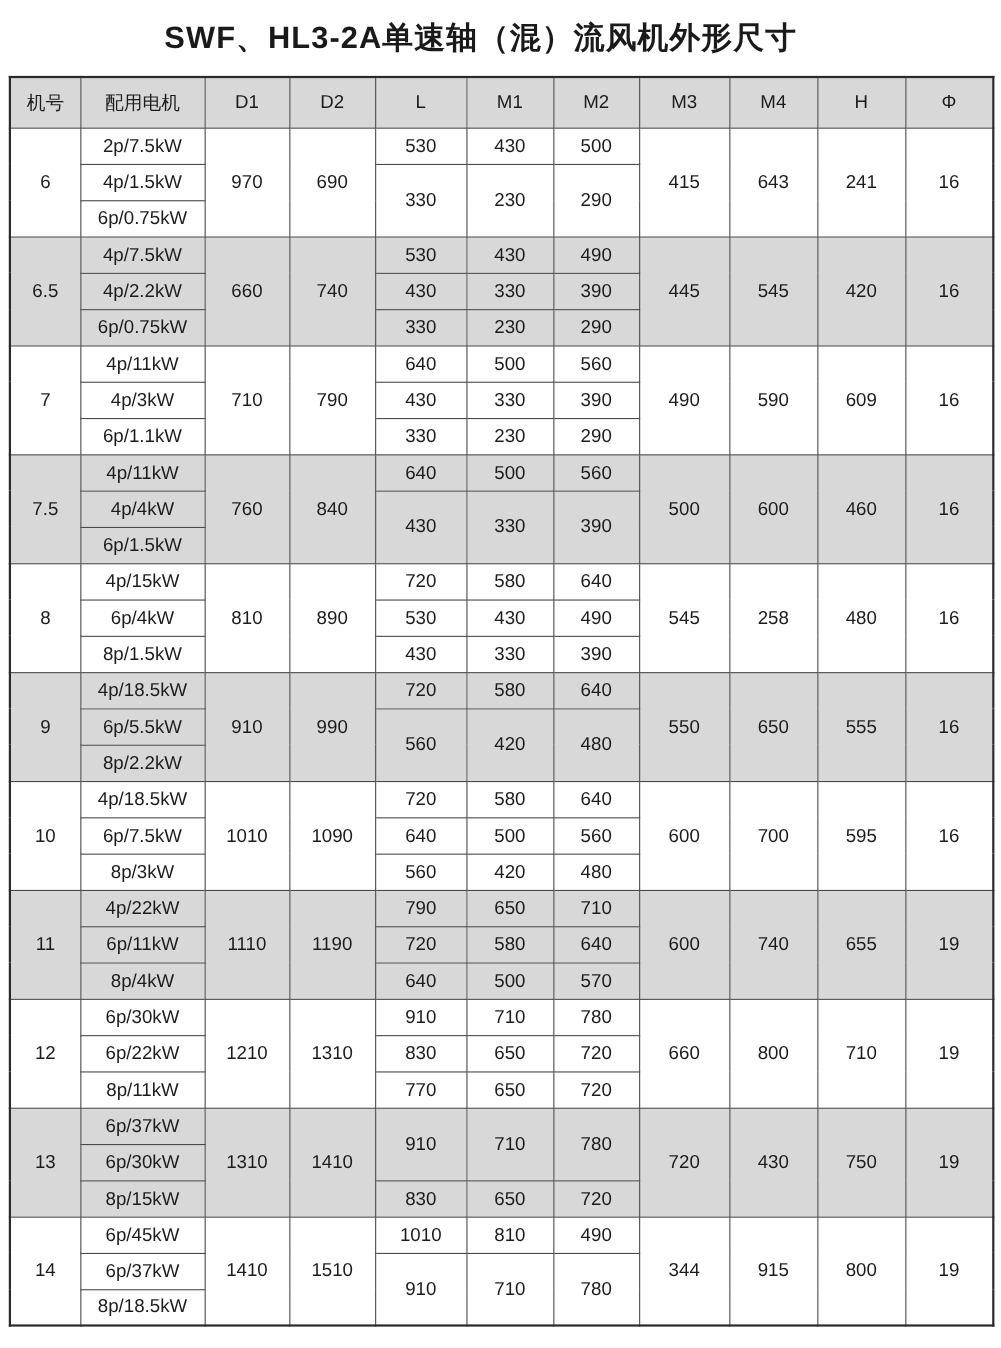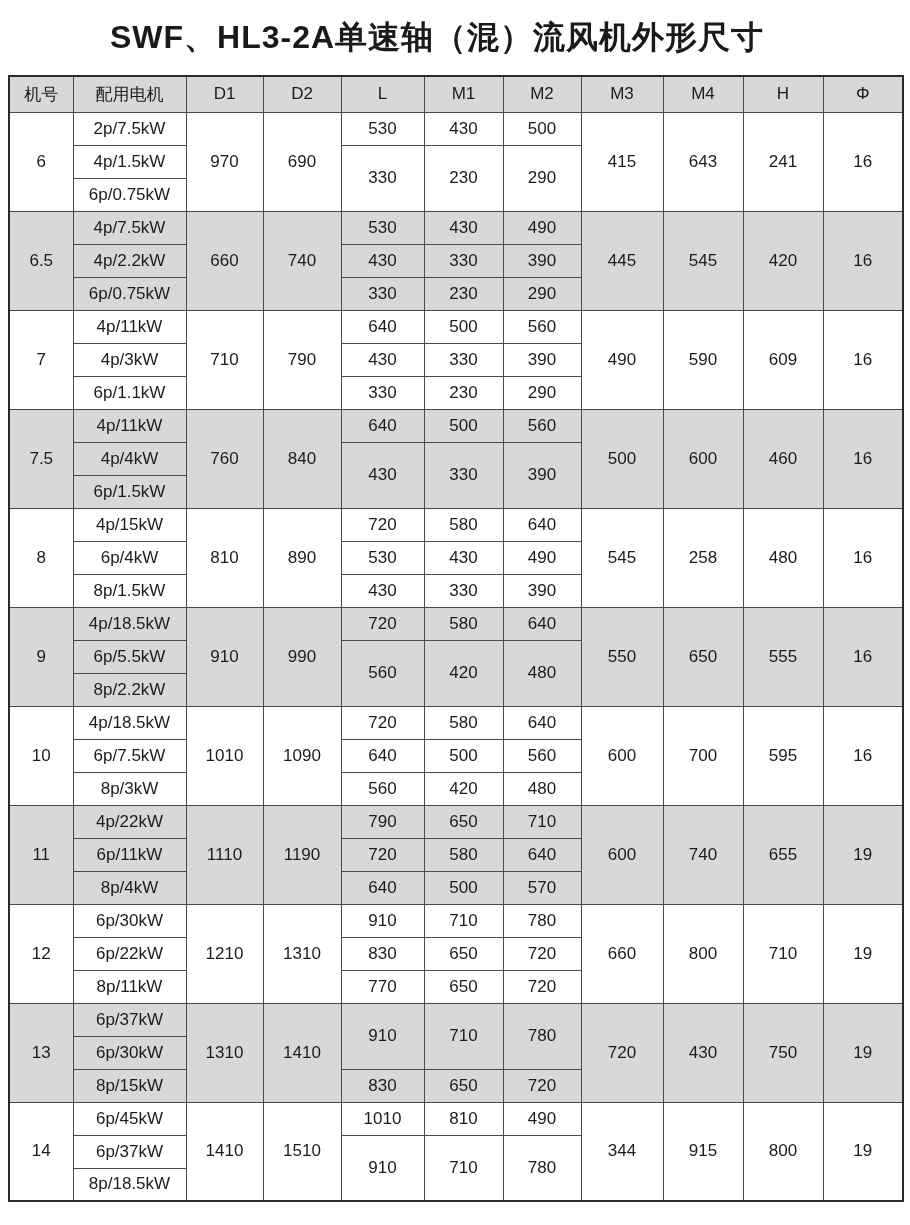--- a/index.html
+++ b/index.html
@@ -6,21 +6,21 @@
     margin: 0;
     padding: 0;
     width: 910px;
     height: 1225px;
     background: #ffffff;
     font-family: "Liberation Sans", "DejaVu Sans", sans-serif;
   }
   .page-title {
     width: 874px;
     text-align: center;
-    font-size: 32px;
+    font-size: 28px;
     font-weight: bold;
     color: #1a1a1a;
     letter-spacing: 1px;
     padding-top: 16px;
     margin: 0 0 15px 0;
   }
   table.dim-table {
     border-collapse: collapse;
     table-layout: fixed;
     width: 894px;
@@ -31,21 +31,21 @@
   table.dim-table td {
     border: 1px solid #4a4a4a;
     text-align: center;
     vertical-align: middle;
     font-size: 17px;
     color: #1c1c1c;
     padding: 0;
     overflow: hidden;
     white-space: nowrap;
   }
-  table.dim-table thead tr { height: 36px; margin-top: 46px; }
+  table.dim-table thead tr { height: 46px; margin-top: 46px; }
   table.dim-table thead th {
     background: #d8d8d8;
     font-weight: normal;
   }
   table.dim-table tbody tr { height: 33px; }
   table.dim-table tbody tr.shaded td { background: #d8d8d8; }
 </style>
 </head>
 <body>
 

